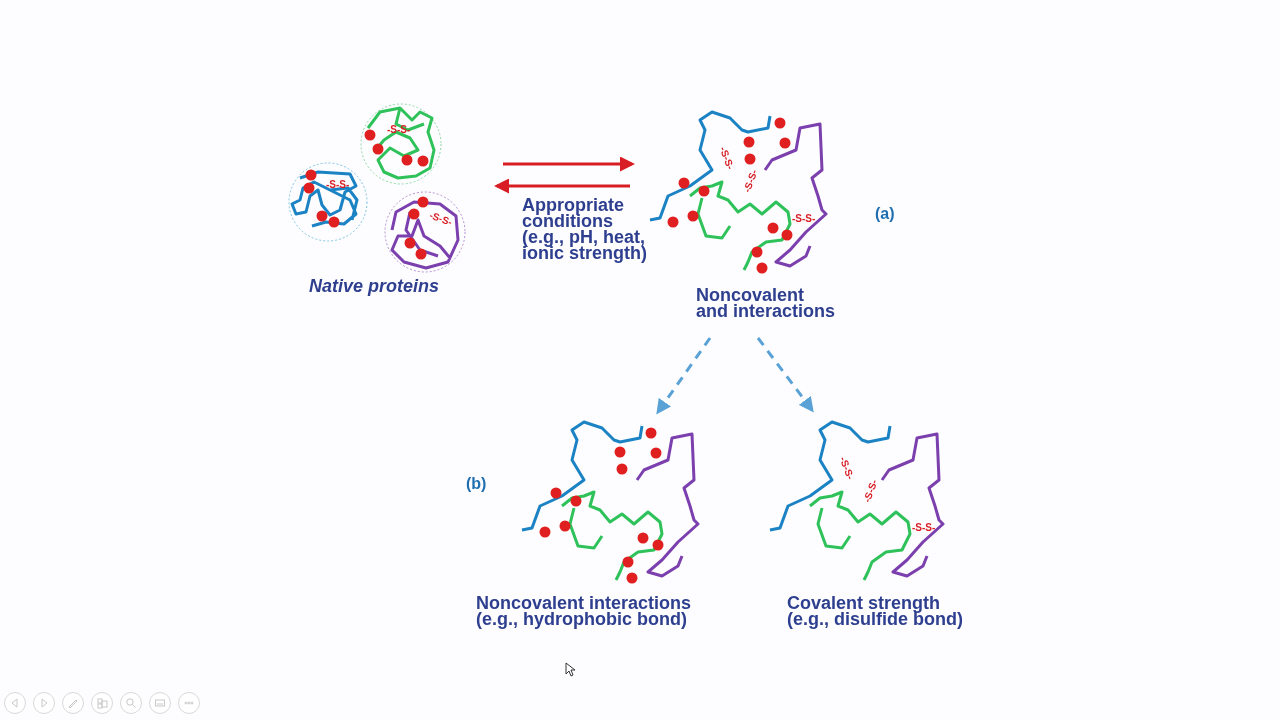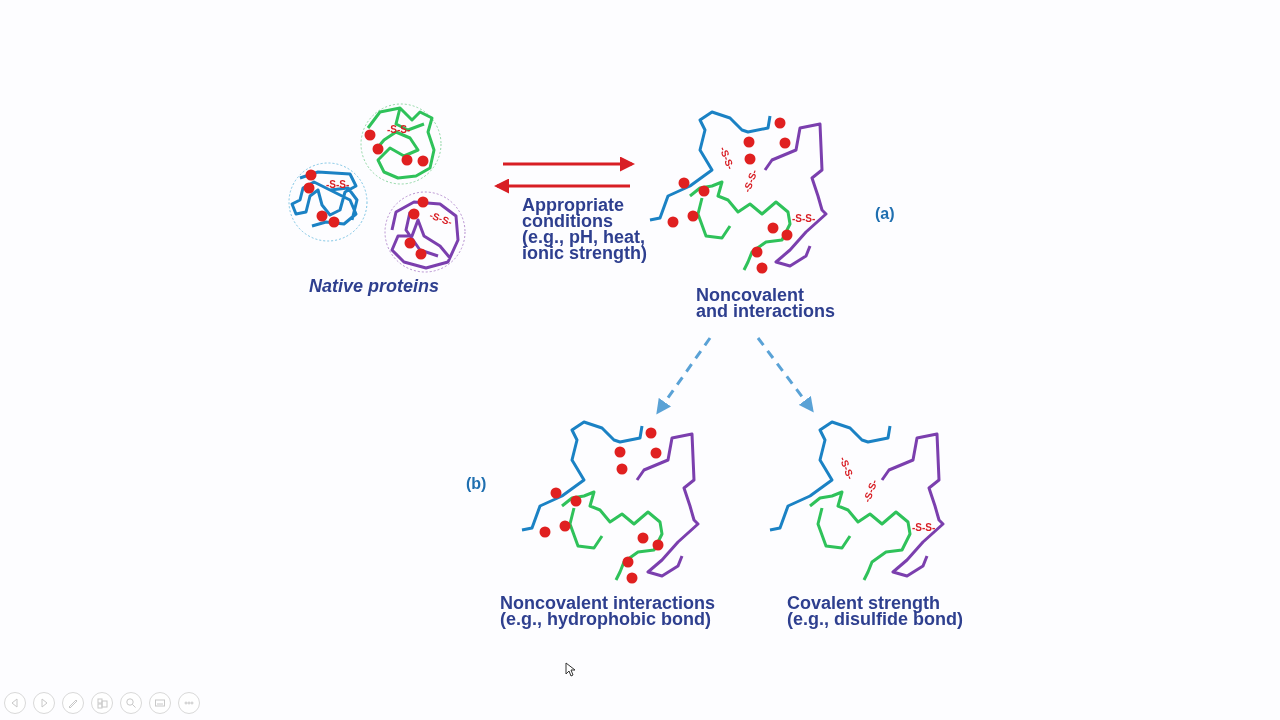--- a/index.html
+++ b/index.html
@@ -123,21 +123,21 @@
 
 <div class="lbl" style="left:309px;top:278px;font-style:italic;">Native proteins</div>
 <div class="lbl" style="left:522px;top:197px;">Appropriate
 conditions
 (e.g., pH, heat,
 ionic strength)</div>
 <div class="lbl" style="left:696px;top:287px;">Noncovalent
 and interactions</div>
 <div class="panel-lbl" style="left:875px;top:205px;">(a)</div>
 <div class="panel-lbl" style="left:466px;top:475px;">(b)</div>
-<div class="lbl" style="left:500px;top:595px;">Noncovalent interactions
+<div class="lbl" style="left:476px;top:595px;">Noncovalent interactions
 (e.g., hydrophobic bond)</div>
 <div class="lbl" style="left:787px;top:595px;">Covalent strength
 (e.g., disulfide bond)</div>
 
 <div class="toolbar">
   <div class="tb-btn">
     <svg width="10" height="10" viewBox="0 0 10 10">
         <path d="M7,1 L2,5 L7,9 z" fill="none" stroke="#c8c8c8" stroke-width="1"></path>
       </svg>
   </div>

